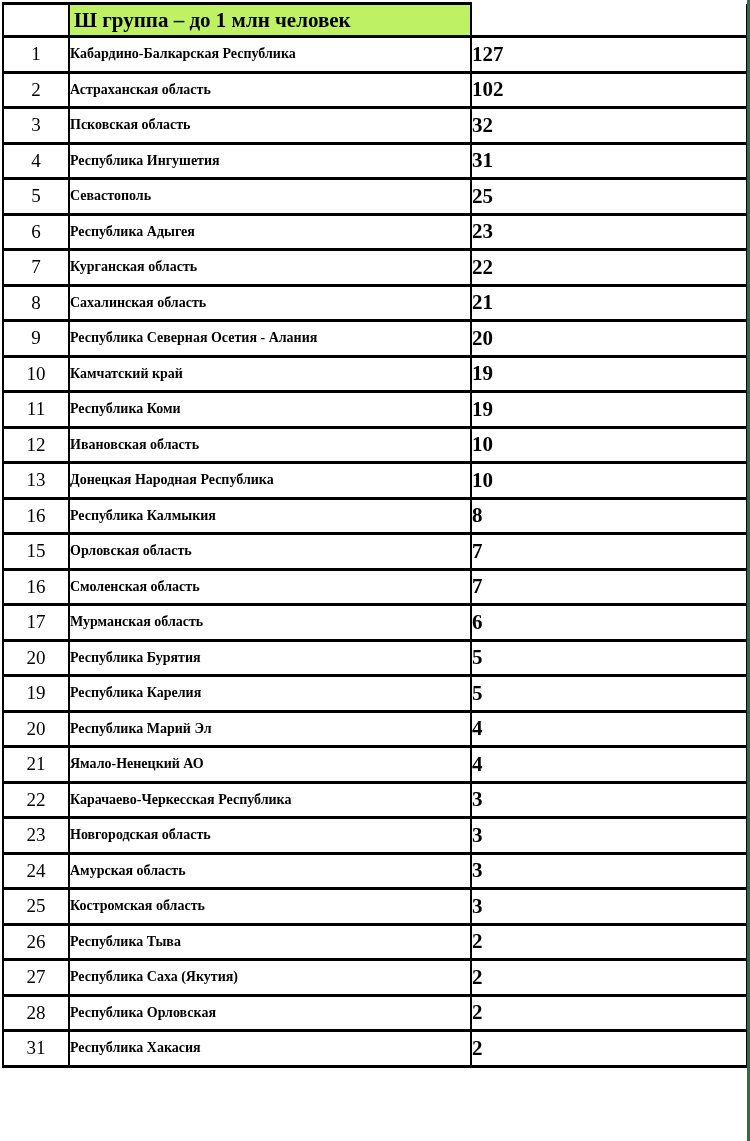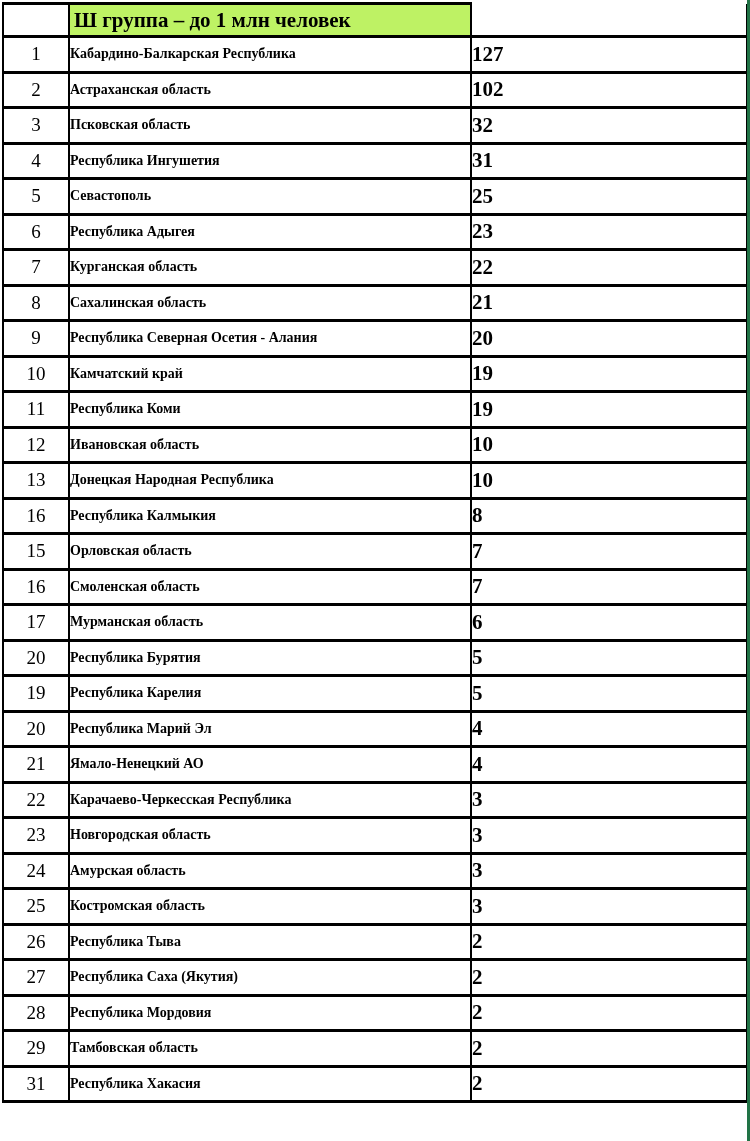--- a/index.html
+++ b/index.html
@@ -253,29 +253,24 @@
   </tr>
 
   <tr>
     <td class="cell-num">27</td>
     <td class="cell-name">Республика Саха (Якутия)</td>
     <td class="cell-val">2</td>
   </tr>
 
   <tr>
     <td class="cell-num">28</td>
-    <td class="cell-name">Республика Мордовия</td>
-    <td class="cell-val">2</td>
-  </tr>
-
-  <tr>
-    <td class="cell-num">29</td>
-    <td class="cell-name">Тамбовская область</td>
-    <td class="cell-val">2</td>
-  </tr>
+    <td class="cell-name">Республика Орловская</td>
+    <td class="cell-val">2</td>
+  </tr>
+
 
 
   <tr>
     <td class="cell-num">31</td>
     <td class="cell-name">Республика Хакасия</td>
     <td class="cell-val">2</td>
   </tr>
 </tbody>
   </table>
   <div class="green-edge" style="background: rgb(33, 115, 70);"></div>

